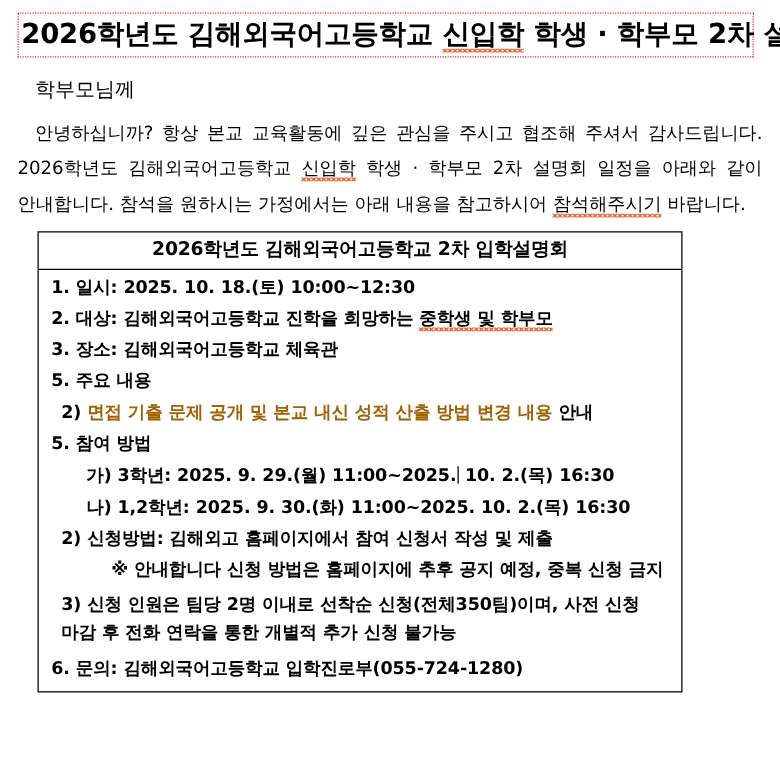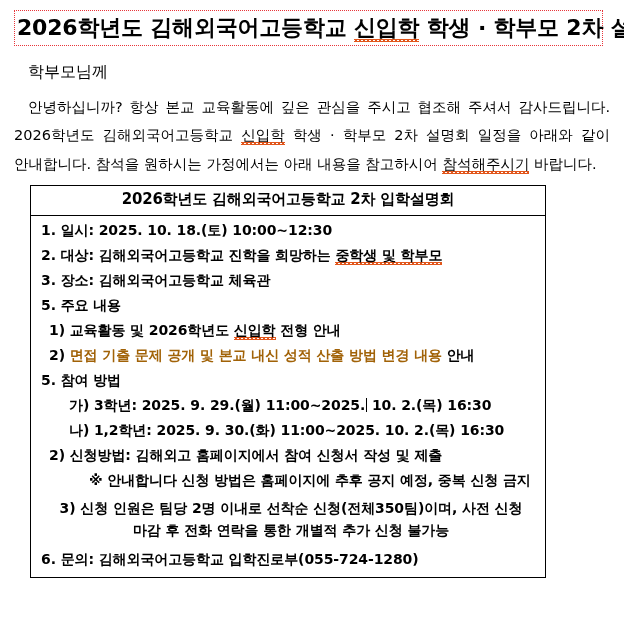--- a/index.html
+++ b/index.html
@@ -81,21 +81,21 @@
   }
   .line {
     font-size: 14px;
     font-weight: bold;
     line-height: 1.0;
     margin: 0 0 11px 0;
     white-space: nowrap;
     letter-spacing: -0.1px;
   }
   .line:last-child { margin-bottom: 2px; }
-  .line.wrapline { white-space: normal; word-break: keep-all; line-height: 1.55; text-align: center; }
+  .line.wrapline { white-space: normal; word-break: keep-all; line-height: 1.55; }
 
   
   .lv1 { margin-left: 8px; }
   .lv2 { margin-left: 28px; }
   .lv-note { margin-left: 48px; }
 
   .blue { color: #a16207; }
 
   
   .sp {
@@ -139,21 +139,20 @@
   <div class="notice-body">
 
     <p class="line">1. 일시: 2025. 10. 18.(토) 10:00~12:30</p>
 
     <p class="line"><span>2. 대상: 김해외국어고등학교 진학을 희망하는 </span><span class="sp">중학생 및 학부모</span></p>
 
     <p class="line">3. 장소: 김해외국어고등학교 체육관</p>
 
     <p class="line">5. 주요 내용</p>
 
-    <p class="line lv1"><span>1) 교육활동 및 2026학년도 </span><span class="sp">신입학</span><span> 전형 안내</span></p>
 
     <p class="line lv1"><span>2) </span><span class="blue">면접 기출 문제 공개 및 본교 내신 성적 산출 방법 변경 내용</span><span> 안내</span></p>
 
     <p class="line">5. 참여 방법</p>
 
 
     <p class="line lv2"><span>가) 3학년: 2025. 9. 29.(월) 11:00~2025.</span><span class="caret"></span><span> 10. 2.(목) 16:30</span></p>
 
     <p class="line lv2">나) 1,2학년: 2025. 9. 30.(화) 11:00~2025. 10. 2.(목) 16:30</p>
 

